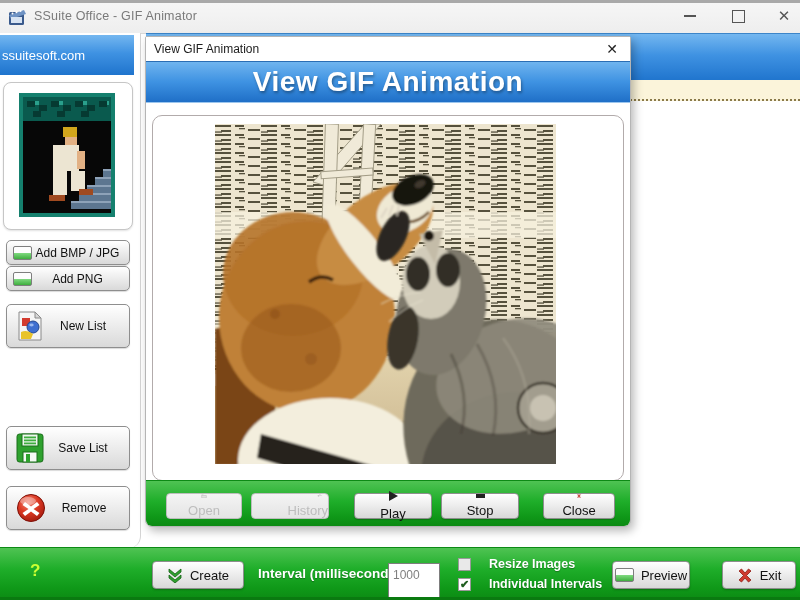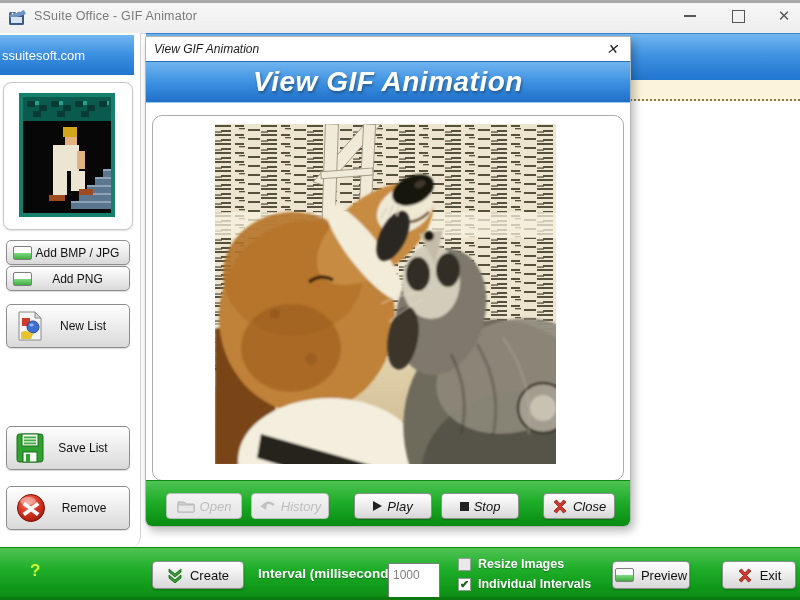--- a/index.html
+++ b/index.html
@@ -64,21 +64,20 @@
   .btn-open-list{top:331px;}
   .btn-save-list{top:393px;}
   .btn-remove{top:453px;}
   .mini-img-icon{display:inline-block;width:17px;height:12px;border:1px solid #7e7e7e;border-radius:2px;
     background:linear-gradient(180deg,#fdfdfd 0%,#fdfdfd 48%,#7ed87e 52%,#3fae3f 100%);}
   
   .dialog{
     position:absolute;left:145px;top:36px;width:484px;height:489px;
     background:#ffffff;border:1px solid #b5b5b5;border-radius:2px 2px 7px 7px;
     box-shadow:3px 4px 10px rgba(0,0,0,.28);
-    font-style:italic;
   }
   .dialog-titlebar{
     position:absolute;left:0;top:0;right:0;height:24px;background:#ffffff;
     display:flex;align-items:center;border-bottom:1px solid #ededed;
   }
   .dialog-title{font-size:12px;color:#1c1c1c;padding-left:8px;}
   .dialog-close{position:absolute;right:8px;top:2px;width:20px;height:20px;display:flex;align-items:center;justify-content:center;
     font-size:14px;color:#222;cursor:pointer;}
   .dialog-banner{
     position:absolute;left:0;top:24px;right:0;height:40px;
@@ -95,24 +94,25 @@
   .dialog-greenbar{
     position:absolute;left:0;bottom:0;right:0;height:45px;
     background:linear-gradient(180deg,#4fc353 0%,#1fae2a 45%,#0f9818 80%,#0c8a13 100%);
     border-radius:0 0 6px 6px;border-top:1px solid #0d8a15;
   }
   .dlg-btn{
     position:absolute;top:12px;height:26px;box-sizing:border-box;border-radius:4px;
     border:1px solid #8e8e8e;background:linear-gradient(180deg,#ffffff 0%,#ececec 50%,#d8d8d8 100%);
     display:flex;align-items:center;justify-content:center;gap:5px;font-size:13px;color:#111;cursor:pointer;
     box-shadow:0 1px 1px rgba(0,0,0,.2);
+    flex-direction:column;
   }
   .dlg-btn.disabled{border-color:#bdbdbd;color:#bdbdbd;background:linear-gradient(180deg,#f4f4f4,#e4e4e4);cursor:default;box-shadow:none;}
   .dlg-open{left:20px;width:76px;}
-  .dlg-history{left:105px;width:78px;}
+  .dlg-history{left:105px;width:78px;align-items:flex-end;}
   .dlg-play{left:208px;width:78px;}
   .dlg-stop{left:295px;width:78px;}
   .dlg-close-btn{left:397px;width:72px;}
   .play-tri{display:block;width:0;height:0;border-left:9px solid #222;border-top:5.5px solid transparent;border-bottom:5.5px solid transparent;}
   .stop-sq{display:block;width:9px;height:9px;background:#222;}
   
   .bottom-bar{
     position:absolute;left:0;bottom:0;width:800px;height:52px;
     background:linear-gradient(180deg,#4fc353 0%,#1fae2a 40%,#0f9818 78%,#0c8a13 100%);
     border-top:1px solid #0d8a15;
@@ -126,21 +126,21 @@
     box-shadow:0 1px 2px rgba(0,0,0,.25);
   }
   .bb-create{left:152px;width:92px;}
   .bb-preview{left:612px;width:78px;}
   .bb-exit{left:722px;width:74px;}
   .interval-label{position:absolute;left:258px;top:18px;font-size:13.5px;font-weight:bold;color:#ffffff;text-shadow:0 1px 1px rgba(0,0,0,.3);}
   .interval-input{
     position:absolute;left:388px;top:15px;width:46px;height:22px;border:1px solid #7d7d7d;background:#ffffff;
     font-size:12px;color:#808080;padding:0 0 12px 4px;font-family:"Liberation Sans",sans-serif;
   }
-  .chk-row{position:absolute;left:458px;height:16px;display:flex;align-items:center;gap:7px;cursor:pointer;}
+  .chk-row{position:absolute;left:458px;height:16px;display:flex;align-items:center;gap:18px;cursor:pointer;}
   .chk-row1{top:8px;}
   .chk-row2{top:28px;}
   .chk-box{width:13px;height:13px;background:#ffffff;border:1px solid #9a9a9a;box-sizing:border-box;
     display:flex;align-items:center;justify-content:center;font-size:11px;line-height:11px;color:#205f20;font-weight:bold;}
   .chk-box.unchecked{background:#e9e9e9;}
   .chk-lbl{font-size:12.5px;font-weight:bold;color:#ffffff;text-shadow:0 1px 1px rgba(0,0,0,.3);}
   .icon-svg{display:block;}
 </style>
 </head>
 <body>

